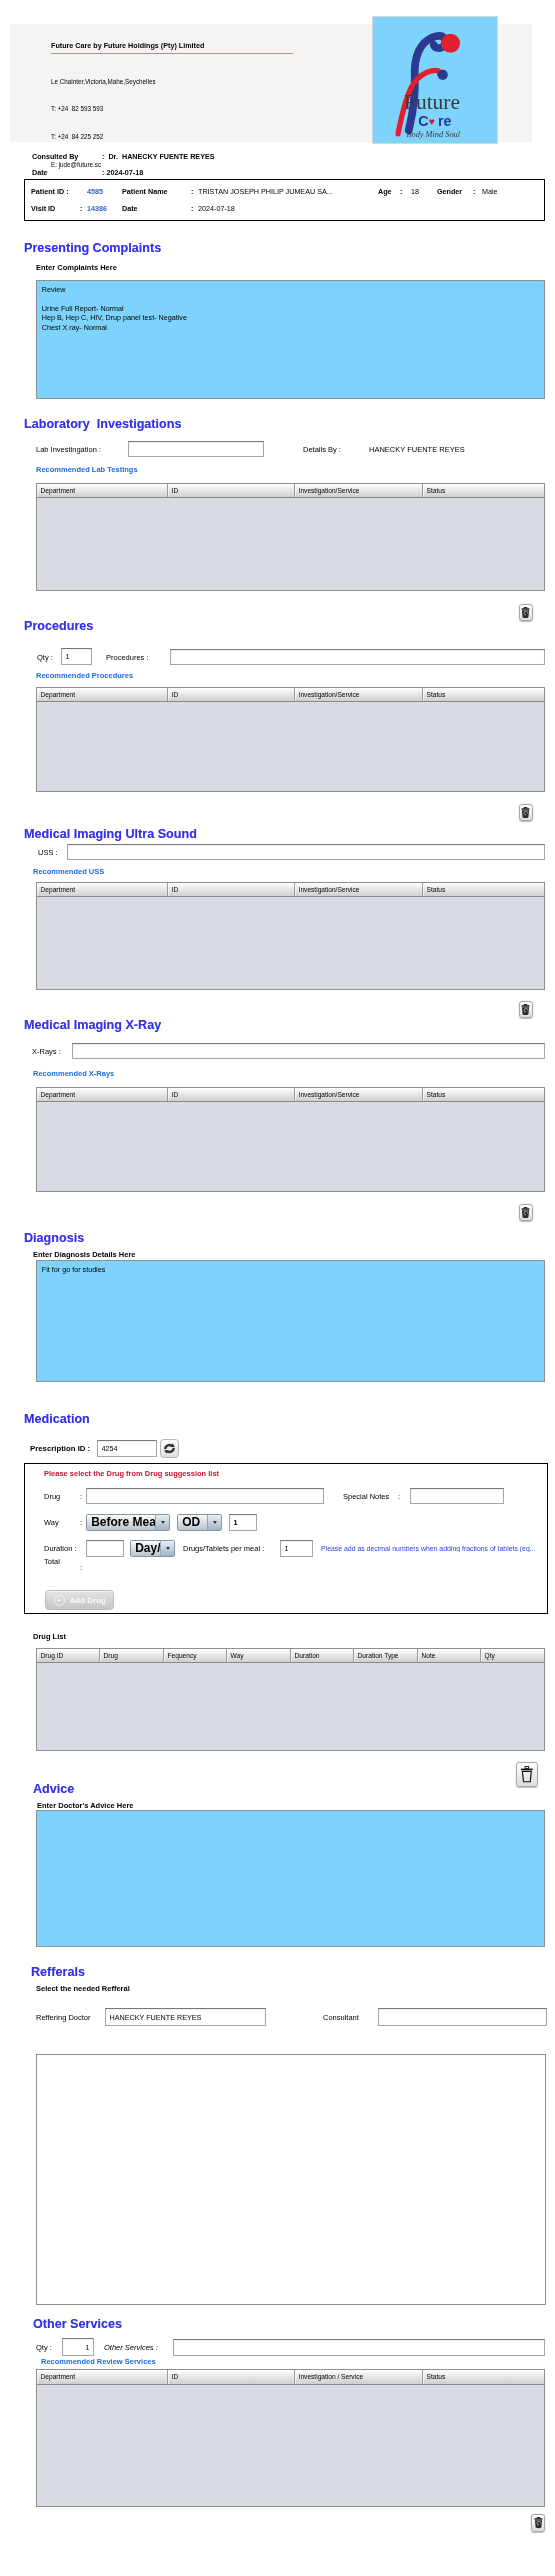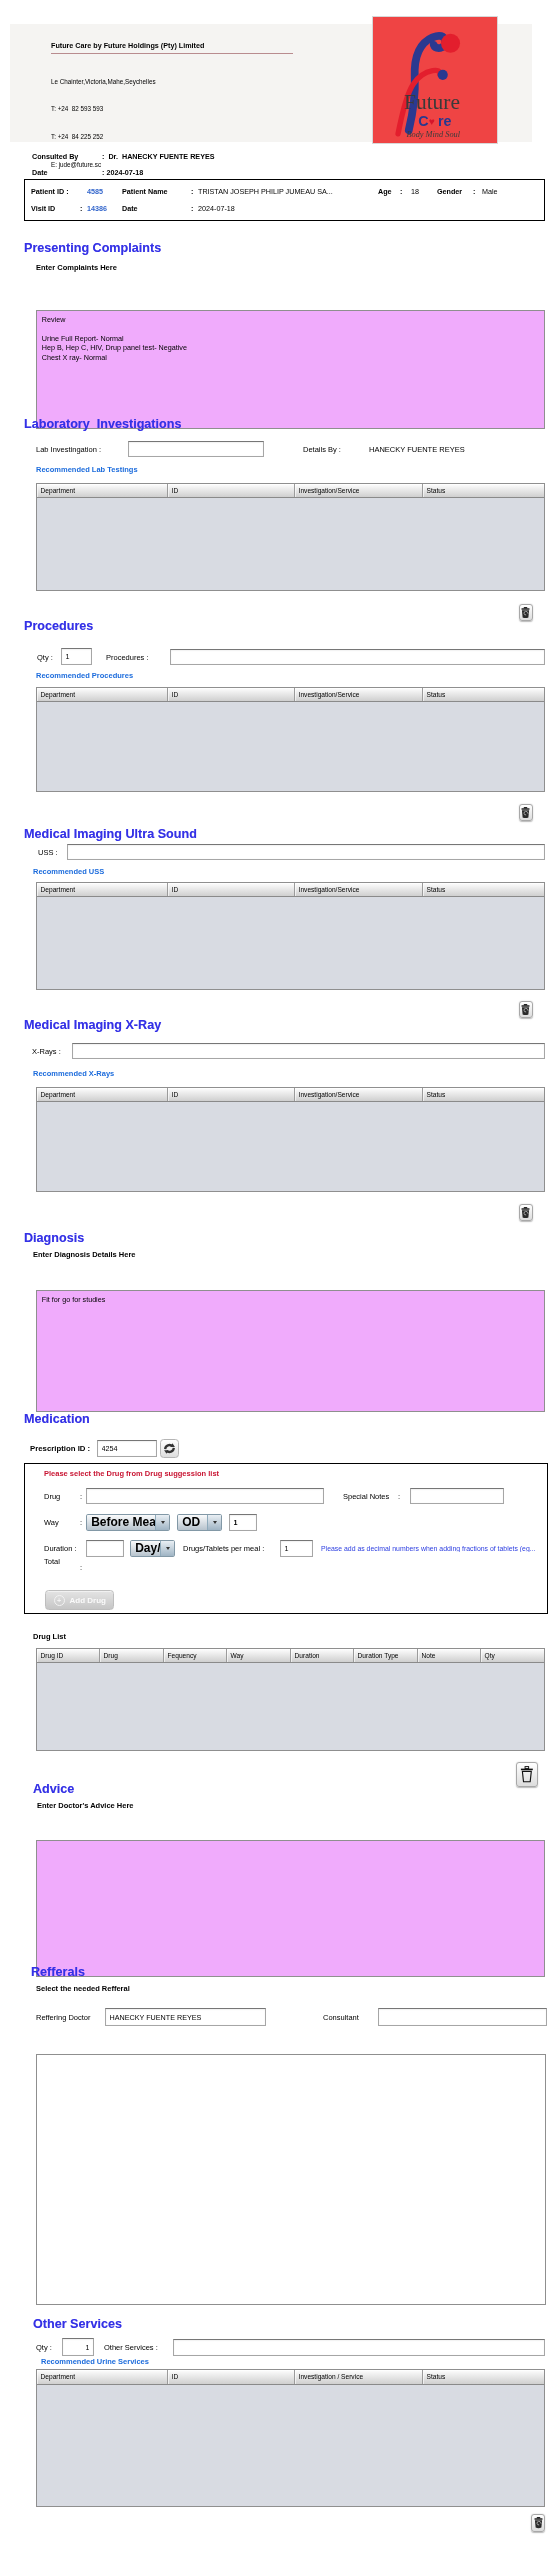--- a/index.html
+++ b/index.html
@@ -1,42 +1,42 @@
 <!DOCTYPE html>
 <html style="font-size:9.6px"><head>
 <meta charset="utf-8">
 <style>
   html,body{margin:0;padding:0;background:#fff;}
   .page{position:relative;width:556px;height:2576px;background:#ffffff;
         font-family:"Liberation Sans",sans-serif;color:#000;overflow:hidden;}
   .abs{position:absolute;}
   .band{background:#f5f4f2;}
-  .logo-box{background:#ef4444;border:0.6px solid #d8d8d8;}
+  .logo-box{background:#7dd3fc;border:0.6px solid #d8d8d8;}
   .company-name{font-size:7.2px;font-weight:bold;white-space:pre;}
   .company-underline{height:1.2px;background:#b98c8f;}
   .addr{font-size:6.3px;line-height:9.3px;white-space:pre;}
   .consult{font-size:7.2px;font-weight:bold;white-space:pre;}
   .pt-box{border:1.2px solid #000;background:#fff;}
   .pt-lbl{font-size:7.2px;font-weight:bold;white-space:pre;}
   .pt-val{font-size:7.2px;white-space:pre;}
   .pt-id{color:#3366cc;font-weight:bold;}
   .sect-title{font-size:12.6px;font-weight:bold;color:#3431e6;white-space:pre;
               text-shadow:0 0 0.6px rgba(52,49,230,.45);}
   .sublabel{font-size:7.5px;font-weight:bold;white-space:pre;}
   .sublabel-n{font-size:7.5px;white-space:pre;font-weight:bold;}
   .plain{font-size:7.5px;white-space:pre;text-align:right;}
   .link{color:#1b6bdc;font-weight:bold;font-size:7.5px;white-space:pre;}
   .inp{background:#fff;border:0.6px solid #a6a6a6;border-top-color:#767676;
        box-shadow:inset 0 0.6px 1.2px rgba(0,0,0,.10);
        font:7.2px "Liberation Sans",sans-serif;padding:0 3.6px;box-sizing:border-box;outline:none;}
   .inp-r{text-align:right;}
   .inp-b{font-weight:bold;}
-  .txtarea{background:#f0abfc;border:0.6px solid #8f8f8f;font:7.2px "Liberation Sans",sans-serif;
+  .txtarea{background:#7dd3fc;border:0.6px solid #8f8f8f;font:7.2px "Liberation Sans",sans-serif;
        line-height:9.6px;padding:3.6px 4.8px;box-sizing:border-box;resize:none;outline:none;
-       white-space:pre-wrap;overflow:hidden;margin-top:30px;}
+       white-space:pre-wrap;overflow:hidden;}
   .bigbox{background:#fff;border:0.6px solid #8f8f8f;box-sizing:border-box;}
   .tbl{border:0.6px solid #8f8f8f;background:#d8dbe2;box-sizing:border-box;}
   .tbl-head{display:flex;height:13px;background:linear-gradient(#fefefe,#cfcfcf);
        border-bottom:0.6px solid #8a8a8a;}
   .th{font-size:6.6px;line-height:13px;padding-left:3.6px;border-right:0.6px solid #9b9b9b;
       box-sizing:border-box;white-space:nowrap;overflow:hidden;box-shadow:inset 0.6px 0.6px 0 #fff;}
   .th-last{border-right:none;flex:1;}
   .tbl-body{width:100%;}
   .trash-btn{display:flex;align-items:center;justify-content:center;
       background:linear-gradient(#ffffff,#dcdcdc);border:0.6px solid #a8a8a8;border-radius:3px;
@@ -322,23 +322,23 @@
   <div class="abs sublabel-n" style="left:36px;top:1984px;">Select the needed Refferal</div>
   <span class="abs plain" style="left:36px;top:2013px;">Reffering Doctor</span>
   <input class="abs inp" style="left: 105px; top: 2008px; width: 161px; height: 18px;" value="HANECKY FUENTE REYES">
   <span class="abs plain" style="left:323px;top:2013px;">Consultant</span>
   <input class="abs inp" style="left: 378px; top: 2008px; width: 169px; height: 18px;">
   <div class="abs bigbox" style="left:36px;top:2054px;width:510px;height:251px;"></div>
 
   <div class="abs sect-title" style="left:33px;top:2317px;">Other Services</div>
   <span class="abs plain" style="left:36px;top:2343px;">Qty :</span>
   <input class="abs inp inp-r" style="left: 62px; top: 2338px; width: 32px; height: 18px;" value="1">
-  <span class="abs plain" style="left:104px;top:2343px;">Other Services :</span>
+  <span class="abs plain" style="left:104px;top:2343px;font-style:italic;">Other Services :</span>
   <input class="abs inp" style="left: 173px; top: 2339px; width: 372px; height: 16.7px;">
-  <div class="abs link" style="left:41px;top:2357px;">Recommended Urine Services</div>
+  <div class="abs link" style="left:41px;top:2357px;">Recommended Review Services</div>
   <div class="abs tbl" style="left:36px;top:2369px;width:509px;height:138px;">
     <div class="tbl-head" style="height:14.3px;">
       <div class="th" style="width:131px;line-height:14.3px;">Department</div>
       <div class="th" style="width:127px;line-height:14.3px;">ID</div>
       <div class="th" style="width:128px;line-height:14.3px;">Investigation / Service</div>
       <div class="th th-last" style="line-height:14.3px;">Status</div>
     </div>
     <div class="tbl-body"></div>
   </div>
 

